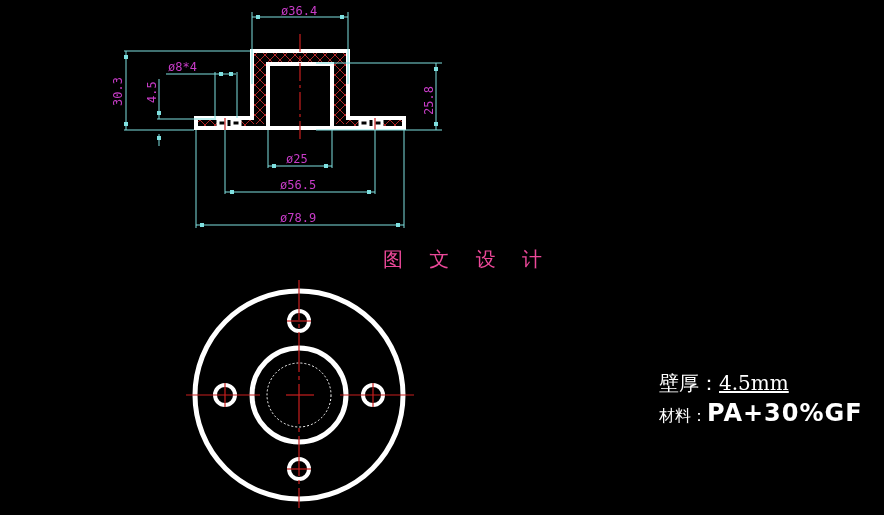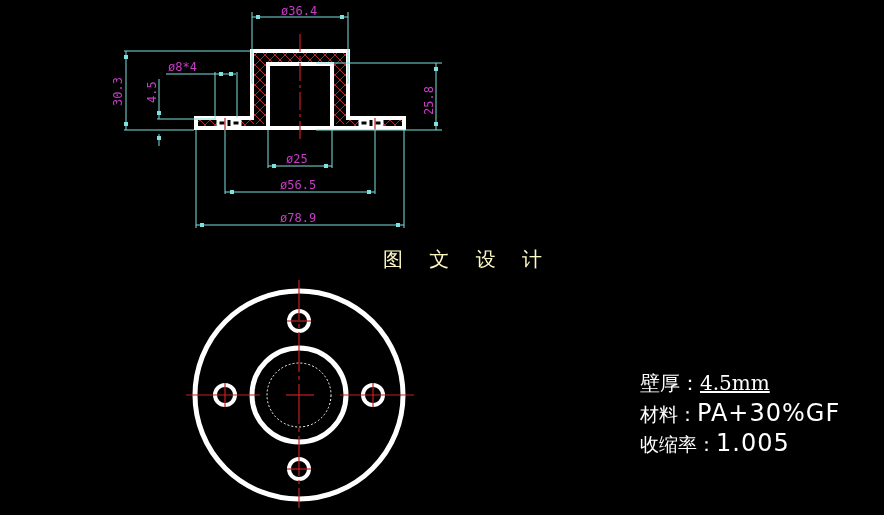--- a/index.html
+++ b/index.html
@@ -1,27 +1,27 @@
 <!DOCTYPE html>
 <html><head>
   <meta charset="utf-8">
   <style>
     html, body { margin: 0; padding: 0; background: #000000; }
     body { width: 884px; height: 515px; position: relative; overflow: hidden; font-family: "DejaVu Sans", sans-serif; }
     #canvas { position: absolute; left: 0; top: 0; }
     .dim-text { fill: #c83cc8; font-family: "DejaVu Sans Mono", monospace; font-size: 12px; }
-    .title-text { position: absolute; left: 383px; top: 246px; color: #fef9c3; font-family: "DejaVu Sans", sans-serif; font-size: 20px; letter-spacing: 10px; }
+    .title-text { position: absolute; left: 383px; top: 246px; color: #ec4899; font-family: "DejaVu Sans", sans-serif; font-size: 20px; letter-spacing: 10px; }
     .specs { position: absolute; left: 640px; top: 368px; color: #ffffff; }
     .spec-row { height: 30px; line-height: 30px; white-space: nowrap; }
-    .spec-label { display: inline-block; font-family: Liberation Sans, sans-serif; }
+    .spec-label { display: inline-block; font-family: Liberation Sans, sans-serif; margin-left: 19px; }
     .spec-value { display: inline-block; }
     .row0 .spec-label { font-size: 20px; }
     .row0 .spec-value { font-family: "DejaVu Serif", serif; font-size: 20px; text-decoration: underline; }
-    .row1 .spec-label, .row2 .spec-label, .row3 .spec-label { font-size: 19px; }
-    .row1 .spec-value { font-family: "DejaVu Sans", sans-serif; font-weight: 400; font-size: 24px; letter-spacing: 1px; }
+    .row1 .spec-label, .row2 .spec-label, .row3 .spec-label { font-size: 16px; }
+    .row1 .spec-value { font-family: "DejaVu Sans", sans-serif; font-weight: 700; font-size: 24px; letter-spacing: 1px; }
     .row2 .spec-value { font-family: "DejaVu Sans", sans-serif; font-size: 24px; letter-spacing: 1px; }
     .row3 .spec-value { font-family: "DejaVu Serif", serif; font-size: 24px; }
   </style>
 </head>
 <body>
 
 <svg id="canvas" width="884" height="515" viewBox="0 0 884 515">
   <defs>
     <pattern id="hatch" width="10" height="10" patternUnits="userSpaceOnUse">
       <path d="M0,0 L10,10 M10,0 L0,10" stroke="#b42828" stroke-width="1"></path>
@@ -149,16 +149,13 @@
 
 <div class="title-text">图 文 设 计</div>
 
 <div class="specs">
   <div class="spec-row row0">
     <span class="spec-label">壁厚：</span><span class="spec-value">4.5mm</span>
   </div>
   <div class="spec-row row1">
     <span class="spec-label">材料：</span><span class="spec-value">PA+30%GF</span>
   </div>
-  <div class="spec-row row2">
-    <span class="spec-label">收缩率：</span><span class="spec-value">1.005</span>
-  </div>
 </div>
 
 </body></html>

